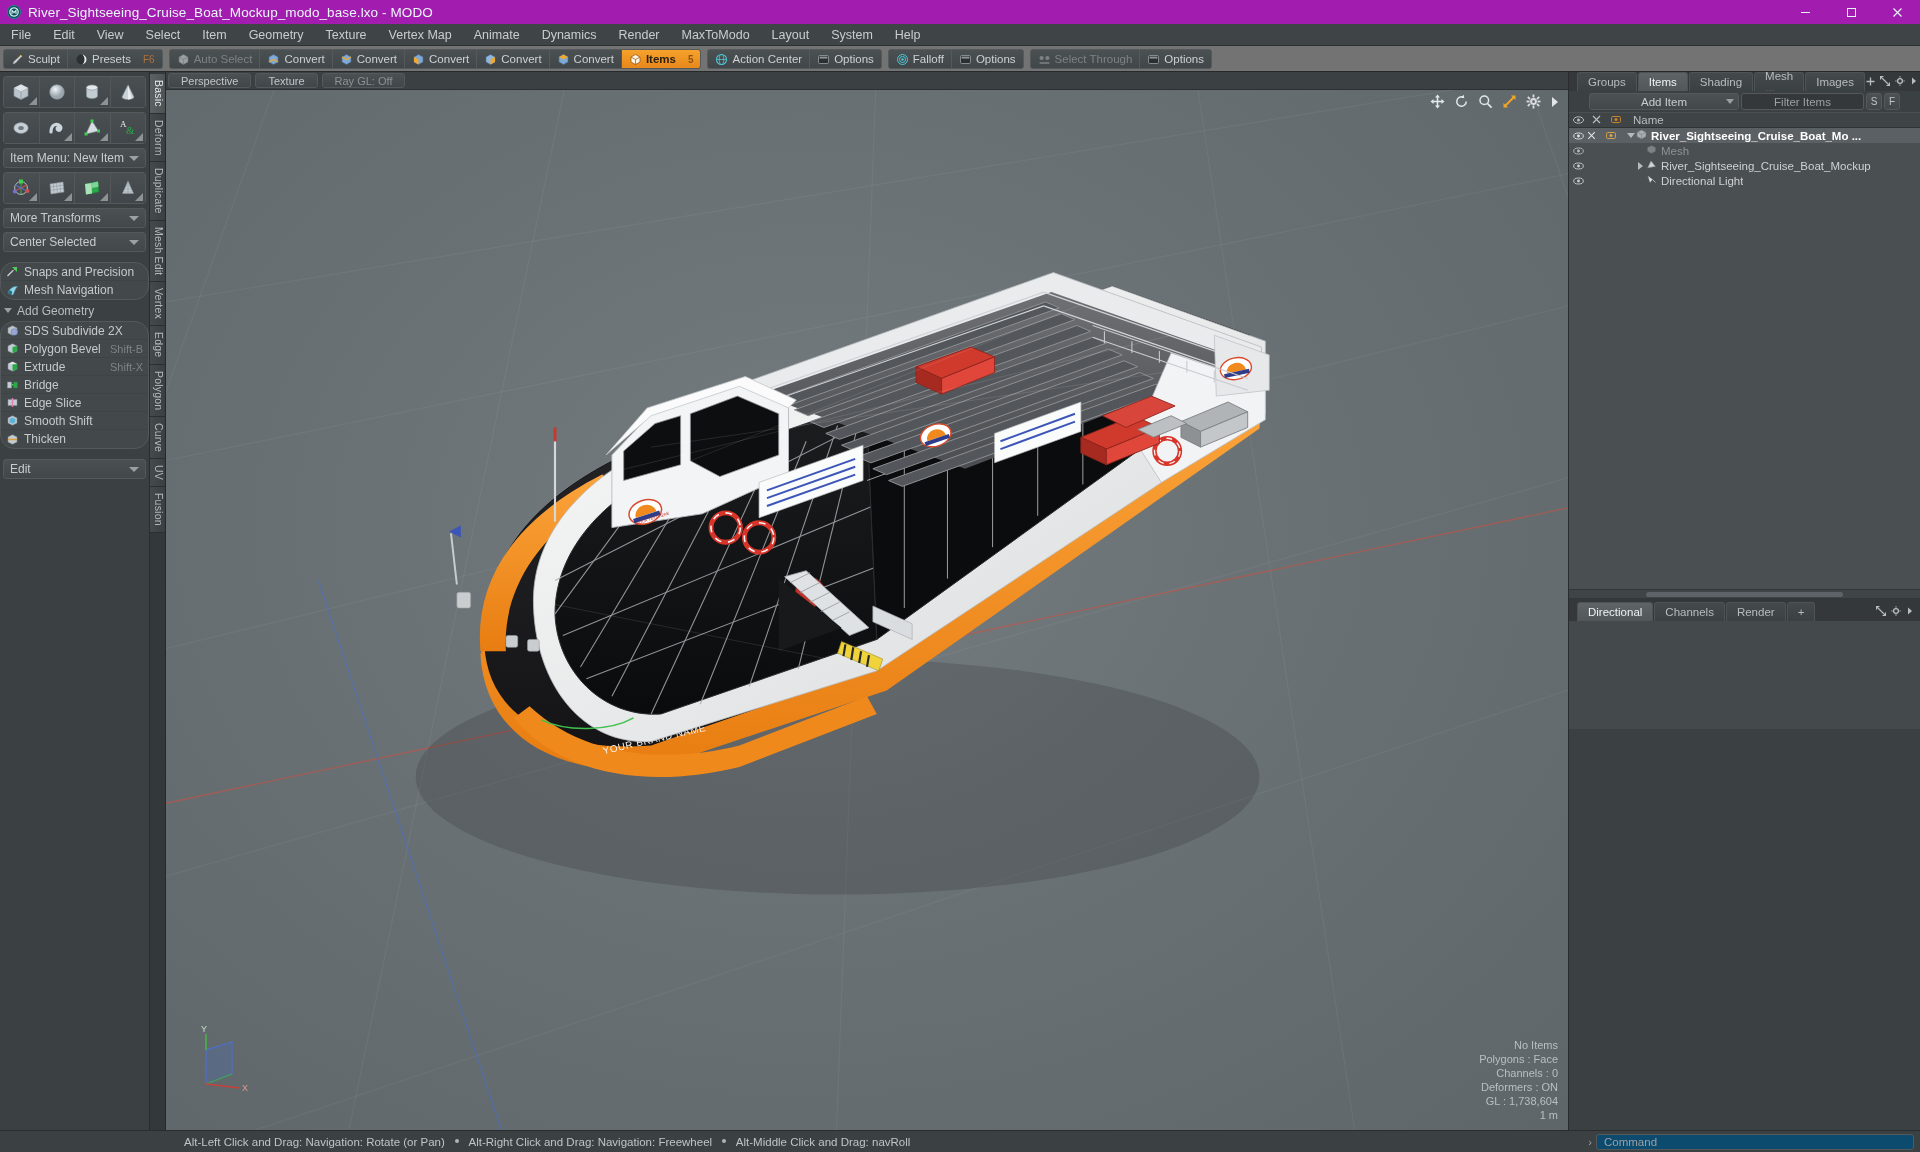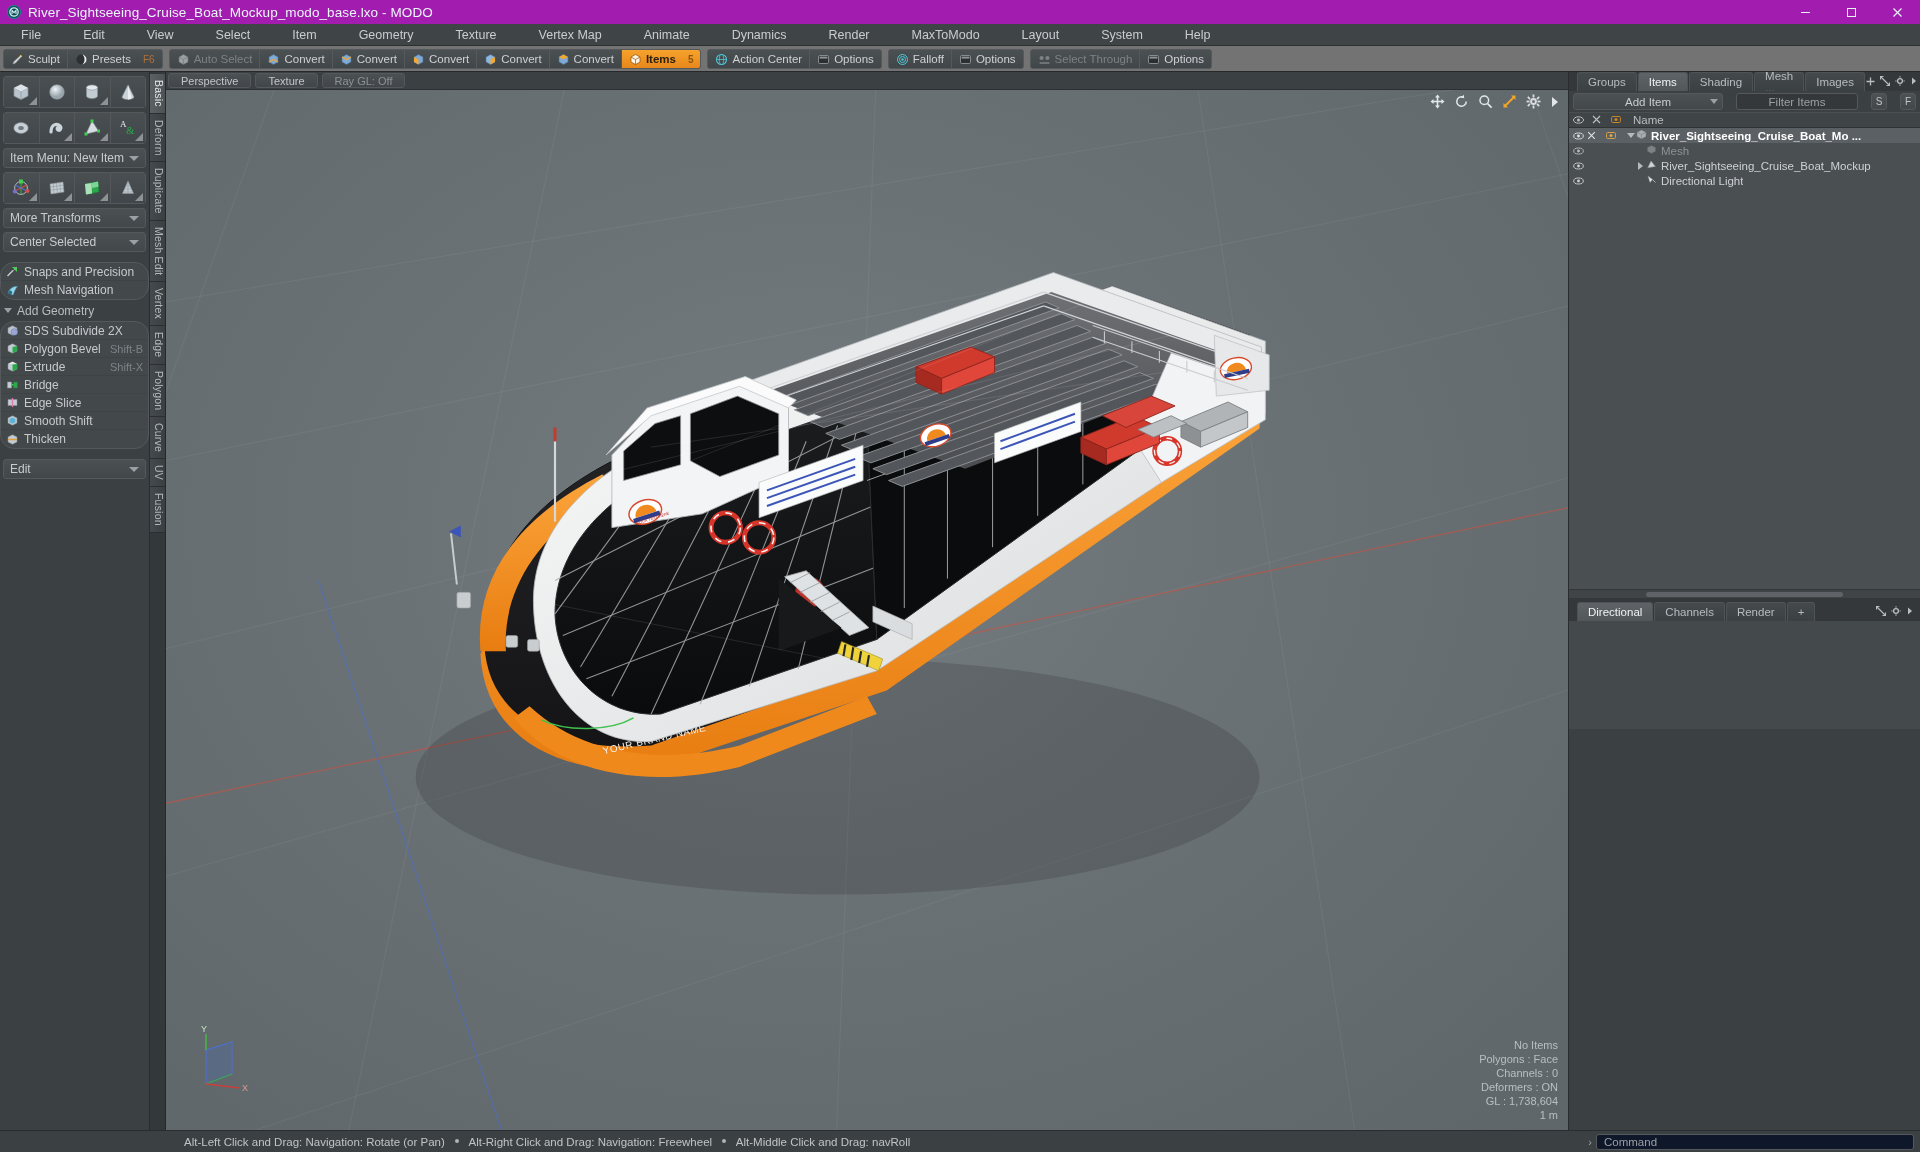--- a/index.html
+++ b/index.html
@@ -27,21 +27,21 @@
   .tb-title{ font-size:13.5px; color:#eaf6f7; letter-spacing:.1px;}
   .tb-btns{ position:absolute; right:0; top:0; height:24px; display:flex; }
   .tb-btn{ width:46px;height:24px;display:flex;align-items:center;justify-content:center;
     color:#e8f5f6;font-size:13px; }
 
   
   .menubar{
     height:22px;background:#3f4447;display:flex;align-items:center;flex:0 0 22px;
     border-bottom:1px solid #2c3032;
   }
-  .menu-item{ padding:0 21px; height:22px; line-height:22px; font-size:12.5px; color:#c9cdd0;}
+  .menu-item{ padding:0 11px; height:22px; line-height:22px; font-size:12.5px; color:#c9cdd0;}
 
   
   .toolbar{
     height:26px;background:#737373;display:flex;align-items:stretch;flex:0 0 26px;
     border-bottom:1px solid #26292b; padding-top:2px;
   }
   .tgroup{ display:flex; align-items:stretch; border:1px solid #54595c;border-radius:3px;
     margin:1px 3px 2px 3px; background:#474c4f; overflow:hidden;}
   .tbtn{
     display:flex;align-items:center;gap:4px;padding:0 7px;
@@ -112,21 +112,21 @@
 
   
   .rightpanel{ width:352px;flex:0 0 352px;background:#3b4043;display:flex;flex-direction:column;
      border-left:1px solid #2a2d2f;}
   .rp-tabs{ height:19px;display:flex;align-items:stretch;background:#34383b;padding-left:8px;}
   .rp-tab{ padding:0 10px;display:flex;align-items:center;font-size:11.5px;color:#b7bcbf;
      background:linear-gradient(#44494c,#3b4043);border:1px solid #4e5356;border-bottom:none;
      border-radius:3px 3px 0 0;margin-right:1px;}
   .rp-tab.sel{ background:linear-gradient(#5e6367,#525759); color:#eef2f4;}
   .rp-tabicons{margin-left:auto;display:flex;align-items:center;gap:5px;padding-right:6px;}
-  .rp-toolrow{height:21px;display:flex;align-items:center;gap:13px;padding:2px 4px;background:#3b4043;}
+  .rp-toolrow{height:21px;display:flex;align-items:center;gap:2px;padding:2px 20px;background:#3b4043;}
   .rp-additem{ flex:0 0 150px;height:17px;border:1px solid #55595c;border-radius:3px;
      background:linear-gradient(#4c5154,#42474a);display:flex;align-items:center;
      justify-content:center;font-size:11.5px;color:#c8cccf;position:relative;}
   .rp-additem .caret{position:absolute;right:4px;border-left:4px solid transparent;
      border-right:4px solid transparent;border-top:5px solid #9aa0a3;}
   .rp-filter{ flex:1 1 auto;height:17px;border:1px solid #55595c;border-radius:3px;
      background:#34383b;display:flex;align-items:center;justify-content:center;
      font-size:11.5px;color:#9ba0a3;}
   .rp-sq{width:16px;height:17px;border:1px solid #55595c;border-radius:3px;
      background:linear-gradient(#4c5154,#42474a);display:flex;align-items:center;
@@ -158,21 +158,21 @@
 
   
   .statusbar{ height:22px;flex:0 0 22px;background:#3b4043;display:flex;align-items:center;
      border-top:1px solid #2a2d2f;}
   .sb-hint{ padding-left:184px;font-size:11.5px;color:#c0c4c7;}
   .sb-hint b{color:#c0c4c7;font-weight:normal;}
   .sb-dot{display:inline-block;width:4px;height:4px;border-radius:50%;background:#aeb3b6;
      margin:0 7px 2px 7px;vertical-align:middle;}
   .sb-cmd{ margin-left:auto;display:flex;align-items:center;gap:4px;padding-right:6px;}
   .sb-arrow{color:#9aa0a3;font-size:11px;}
-  .sb-input{ width:318px;height:16px;background:#0f172a;border:1px solid #55595c;border-radius:3px;
+  .sb-input{ width:318px;height:16px;background:#0c4a6e;border:1px solid #55595c;border-radius:3px;
      font-size:11.5px;color:#9ba0a3;display:flex;align-items:center;padding-left:7px;}
 
   
   .boatwrap{position:absolute;left:0;top:0;width:100%;height:100%;}
 </style>
 </head>
 <body>
 
 <div class="app">
 

